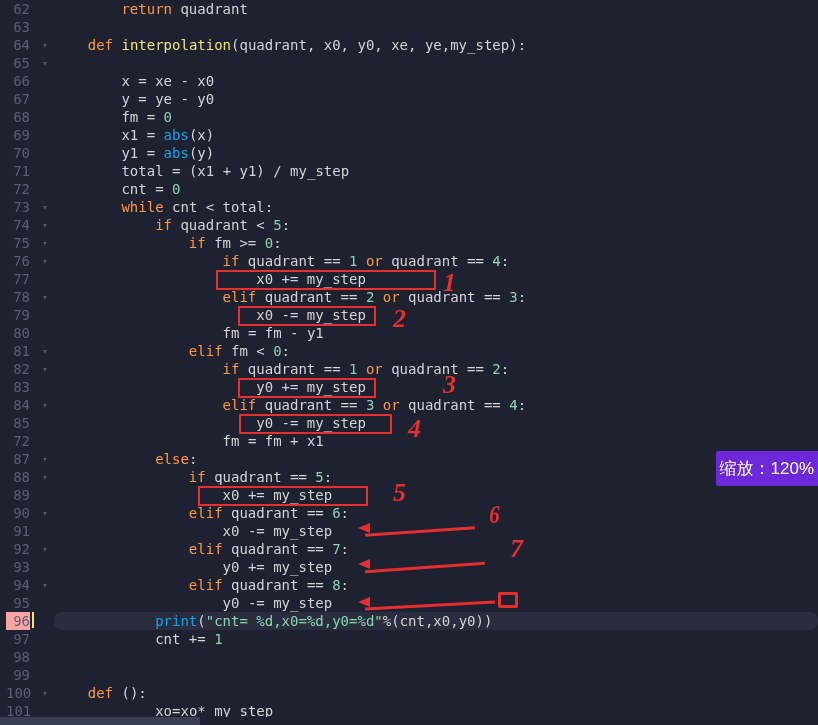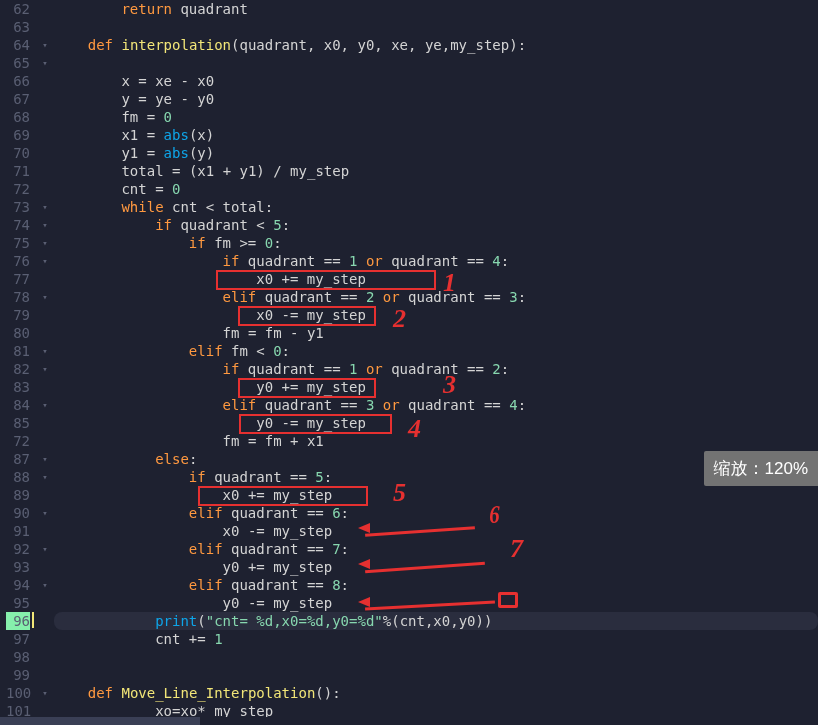--- a/index.html
+++ b/index.html
@@ -73,23 +73,23 @@
 
   .anno { position:absolute; color:#e63030; font-family: cursive, 'Comic Sans MS'; font-size:26px; font-weight:bold; pointer-events:none; font-style: italic; }
   .anno-line { position:absolute; background:#e63030; height:3px; pointer-events:none; }
   .arrowhead { position:absolute; width:0; height:0; border-top:5px solid transparent; border-bottom:5px solid transparent; border-right:12px solid #e63030; pointer-events:none; }
   .small-square { position:absolute; border:3px solid #e63030; width:20px; height:16px; pointer-events:none; border-radius:2px; }
 
   .zoom-toast {
     position: absolute;
     right: 0;
     top: 451px;
-    background: #737373;
+    background: #6d28d9;
     color: #fff;
-    padding: 6px 10px;
+    padding: 6px 4px;
     font-size: 17px;
     font-family: 'Microsoft YaHei', sans-serif;
     border-radius: 2px 0 0 2px;
   }
 
   .scrollbar-track {
     position: absolute;
     left: 0;
     bottom: 0;
     height: 8px;
@@ -146,21 +146,21 @@
       <div class="line-num">72</div>
       <div class="line-num">87</div>
       <div class="line-num">88</div>
       <div class="line-num">89</div>
       <div class="line-num">90</div>
       <div class="line-num">91</div>
       <div class="line-num">92</div>
       <div class="line-num">93</div>
       <div class="line-num">94</div>
       <div class="line-num">95</div>
-      <div class="line-num" style="background: #86efac;">96</div>
+      <div class="line-num" style="background: #fca5a5;">96</div>
       <div class="line-num">97</div>
       <div class="line-num">98</div>
       <div class="line-num">99</div>
       <div class="line-num">100</div>
       <div class="line-num">101</div>
     </div>
   <div class="fold-column" id="foldcol">
       <div class="fold-marker"> </div>
       <div class="fold-marker"> </div>
       <div class="fold-marker">▾</div>
@@ -234,21 +234,21 @@
       <div class="line"><span class="ident">                </span><span class="kw">elif</span><span class="ident"> quadrant </span><span class="op">==</span><span class="ident"> </span><span class="num">6</span><span class="op">:</span></div>
       <div class="line"><span class="ident">                    x0 </span><span class="op">-=</span><span class="ident"> my_step</span></div>
       <div class="line"><span class="ident">                </span><span class="kw">elif</span><span class="ident"> quadrant </span><span class="op">==</span><span class="ident"> </span><span class="num">7</span><span class="op">:</span></div>
       <div class="line"><span class="ident">                    y0 </span><span class="op">+=</span><span class="ident"> my_step</span></div>
       <div class="line"><span class="ident">                </span><span class="kw">elif</span><span class="ident"> quadrant </span><span class="op">==</span><span class="ident"> </span><span class="num">8</span><span class="op">:</span></div>
       <div class="line"><span class="ident">                    y0 </span><span class="op">-=</span><span class="ident"> my_step</span></div>
       <div class="line" style="background: rgb(42, 45, 62); border-radius: 8px;"><span class="ident">            </span><span class="def">print</span><span class="paren">(</span><span class="str">"cnt= %d,x0=%d,y0=%d"</span><span class="op">%</span><span class="paren">(</span><span class="ident">cnt,x0,y0</span><span class="paren">)</span><span class="paren">)</span></div>
       <div class="line"><span class="ident">            cnt </span><span class="op">+=</span><span class="ident"> </span><span class="num">1</span></div>
       <div class="line"><span class="ident"></span></div>
       <div class="line"><span class="ident"></span></div>
-      <div class="line"><span class="ident">    </span><span class="kw">def</span><span class="ident"> </span><span class="fname">Move_Line_Interpolation</span><span class="paren">(</span><span class="paren">)</span><span class="op">:</span></div>
+      <div class="line"><span class="ident">    </span><span class="kw">def</span><span class="ident"> </span><span class="paren">(</span><span class="paren">)</span><span class="op">:</span></div>
       <div class="line"><span class="ident">            xo</span><span class="op">=</span><span class="ident">xo</span><span class="op">*</span><span class="ident"> my_step</span></div>
     </div>
 </div>
 
 <div class="cursor-marker"></div>
 
 <div class="highlight-box-1"></div>
 <div class="highlight-box-2"></div>
 <div class="highlight-box-3"></div>
 <div class="highlight-box-4"></div>

